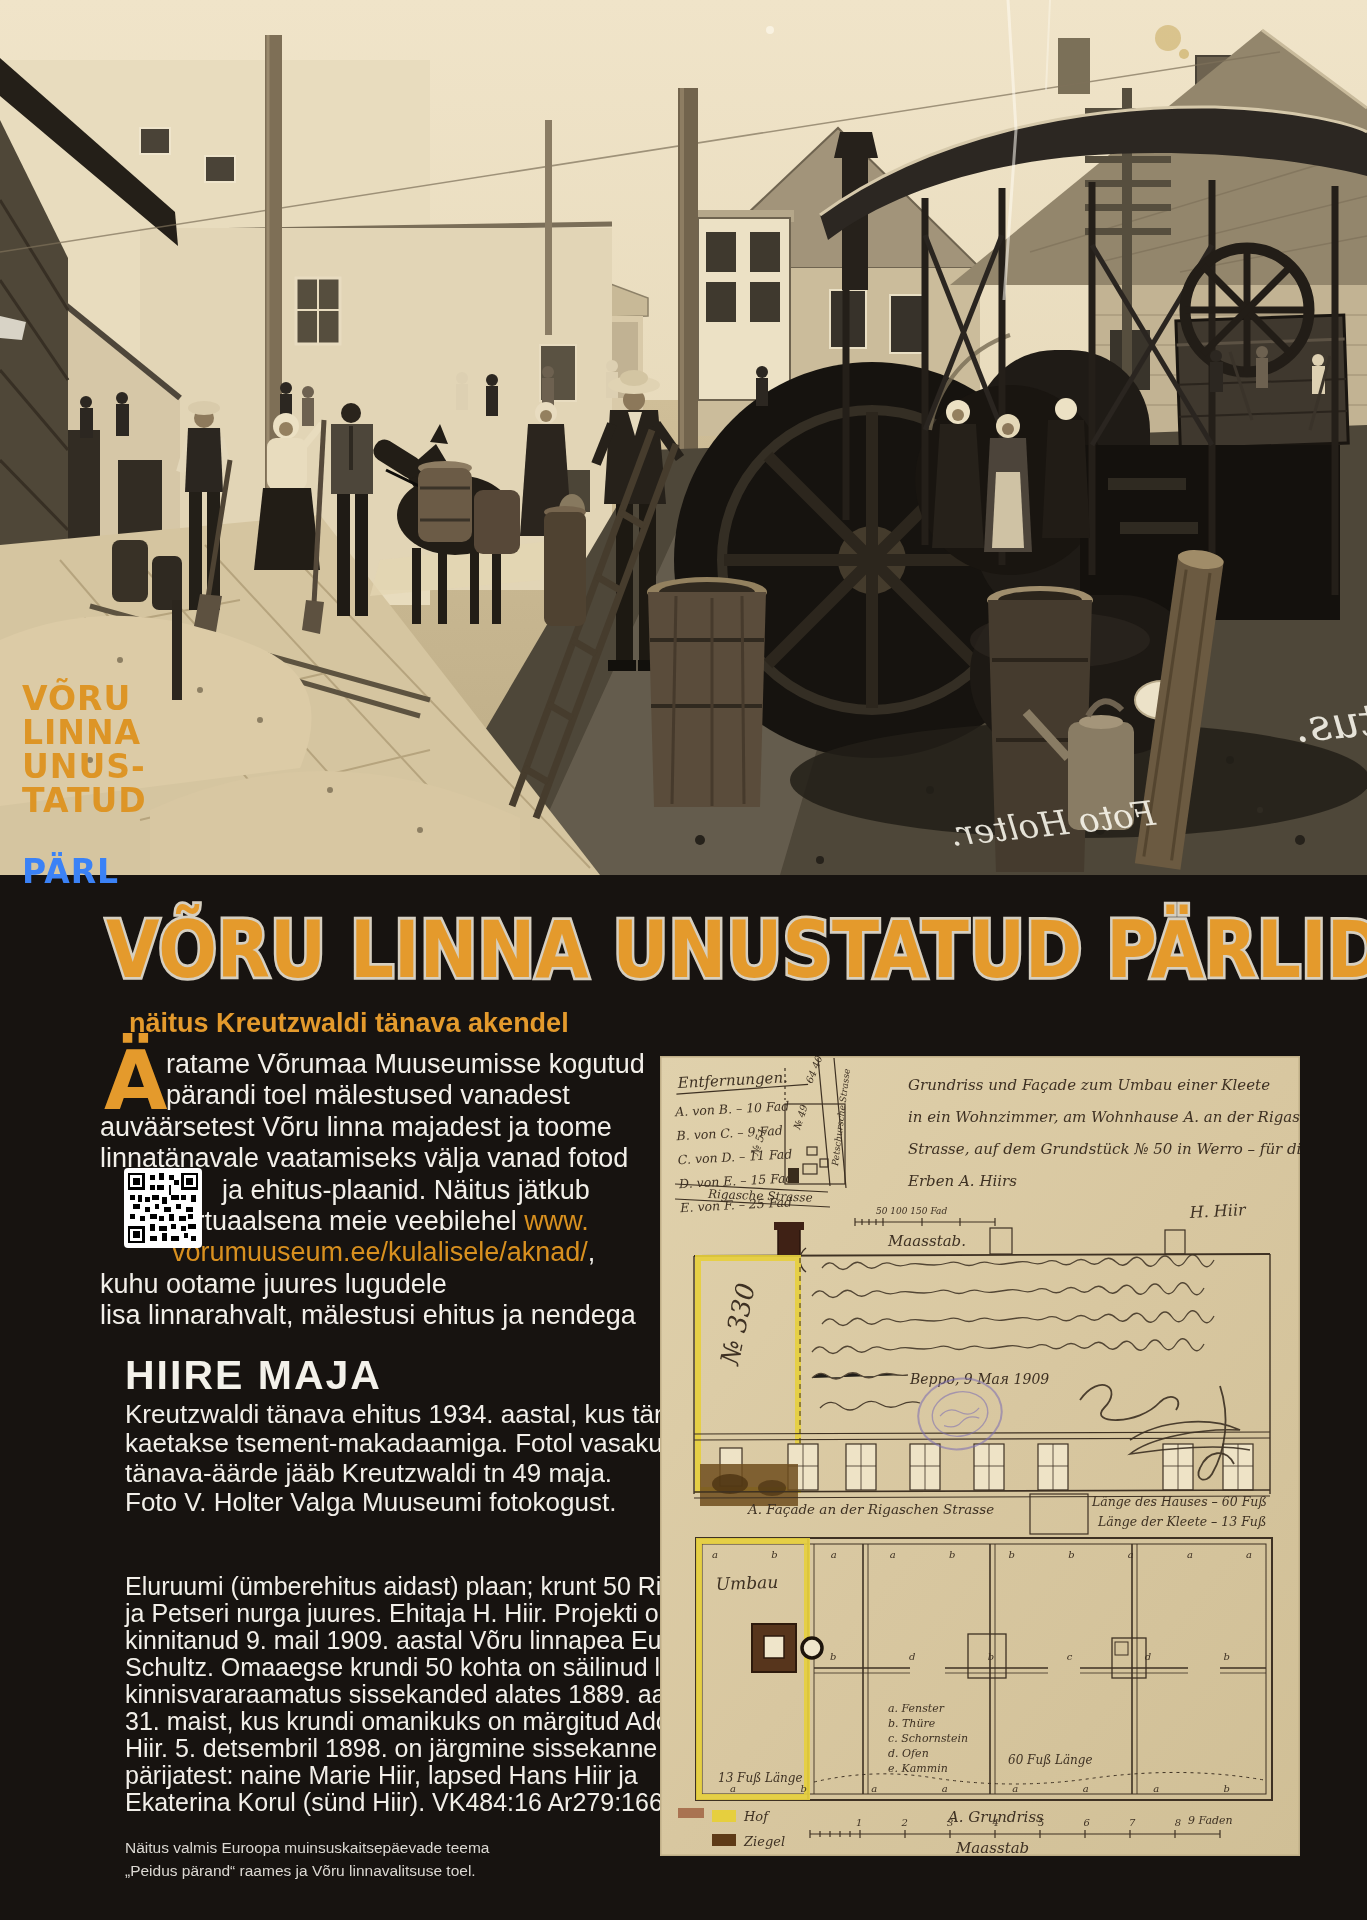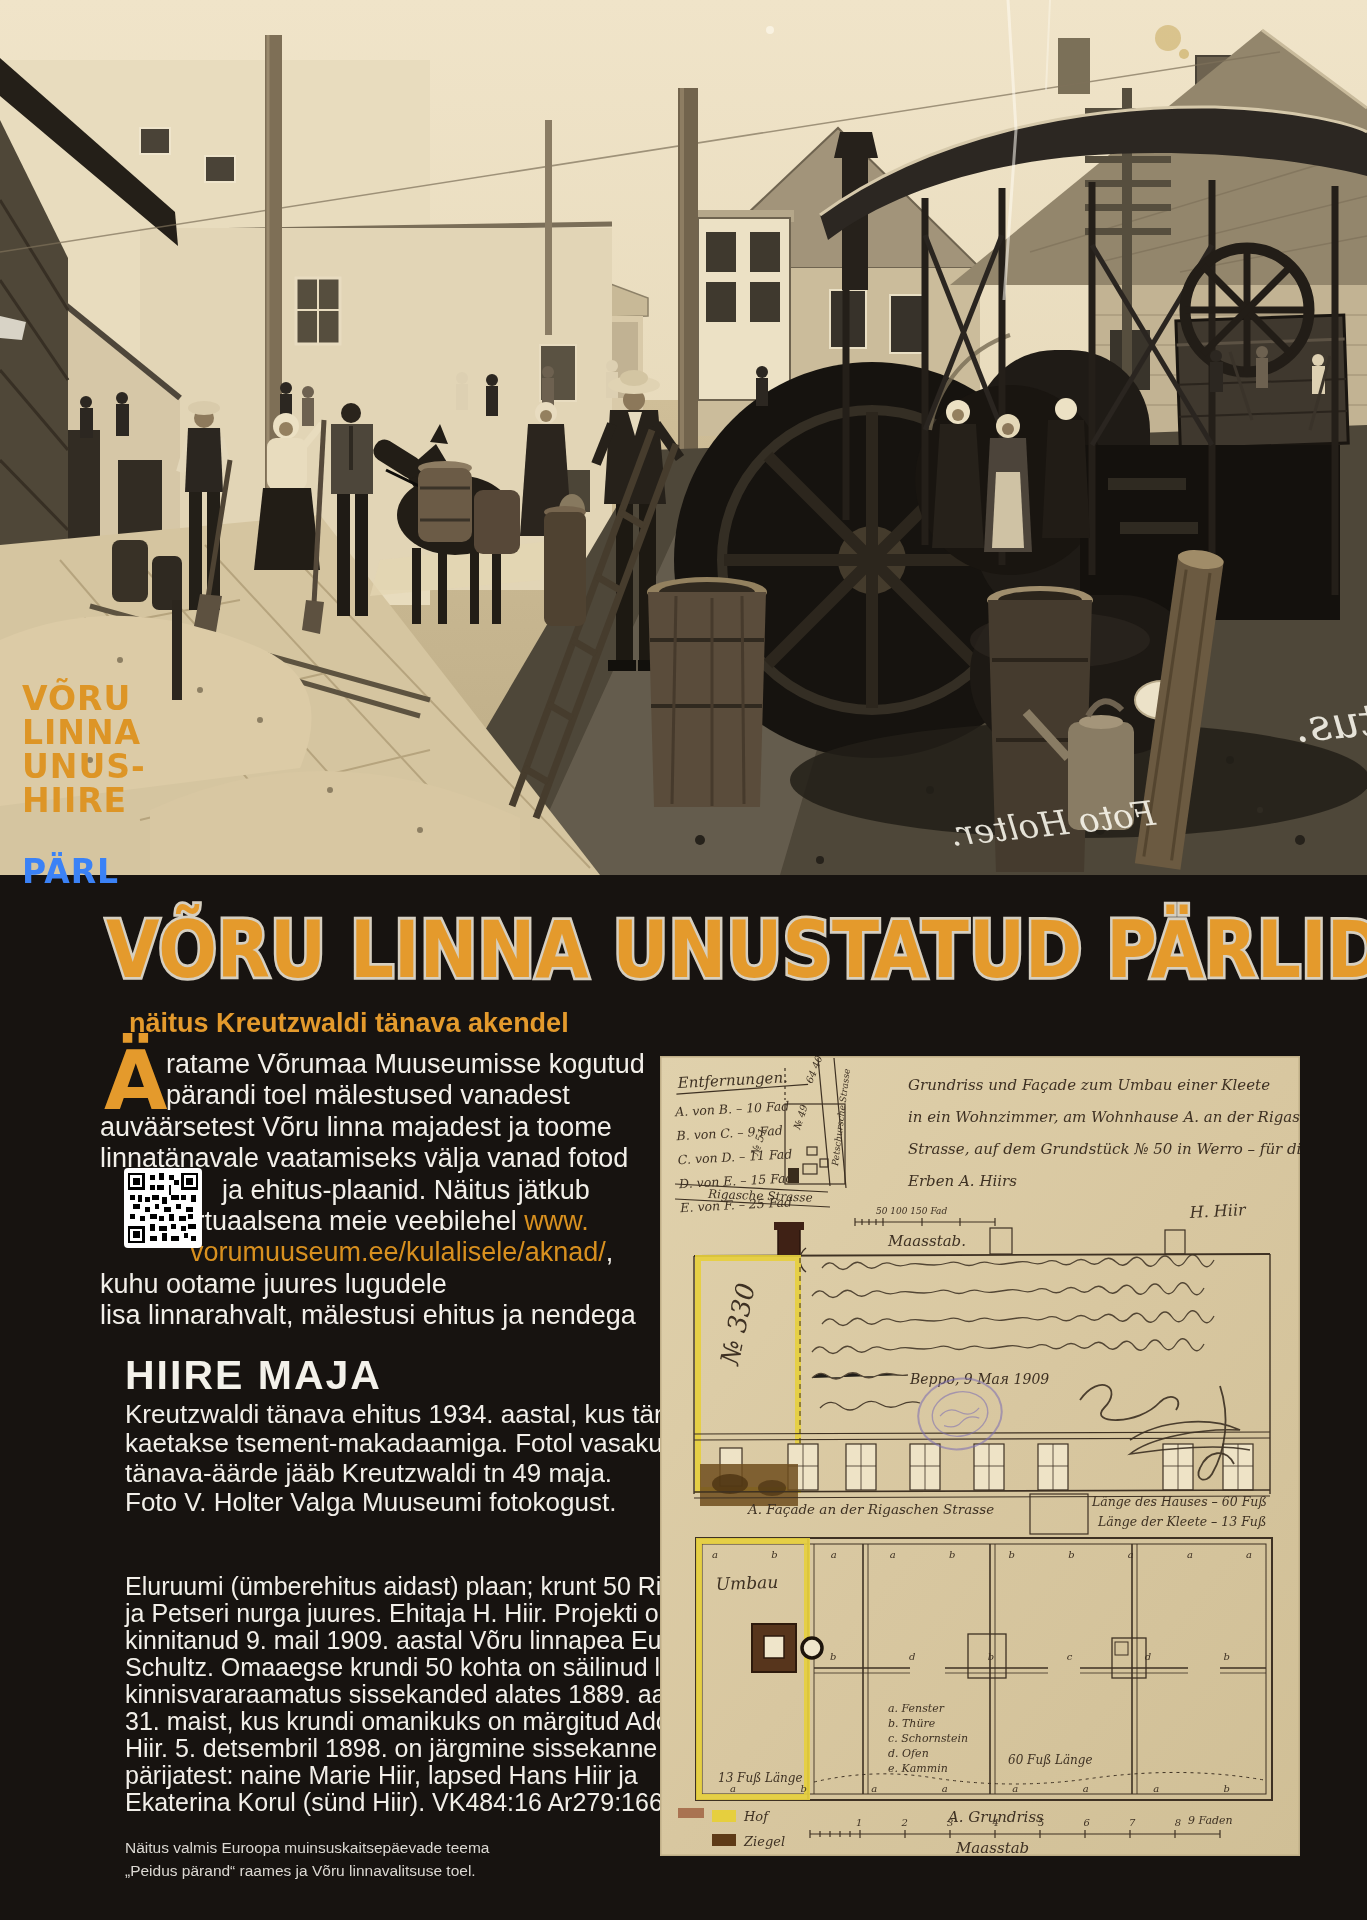--- a/index.html
+++ b/index.html
@@ -29,21 +29,21 @@
   .subtitle { position:absolute; left:129px; top:1008px; font-size:27px; font-weight:700;
     color:#e49a2c; }
 
   
   .intro { position:absolute; left:100px; top:1049px; width:620px; color:#f2efe9;
     font-size:27px; line-height:31.4px; }
   .intro .ln { white-space:nowrap; }
   .i1 { margin-left:66px; }
   .i5 { margin-left:122px; }
   .i6 { margin-left:76px; }
-  .i7 { margin-left:90px; }
+  .i7 { margin-left:72px; }
   .dropcap { position:absolute; left:4px; top:-4px; font-size:82px; line-height:72px;
     font-weight:700; color:#e49a2c; font-family:"DejaVu Sans", sans-serif; }
   .lk { color:#d8901f; }
   .qr { position:absolute; left:24px; top:119px; width:78px; height:80px; background:#ffffff;
     border-radius:4px; padding:4px; box-sizing:border-box; }
 
   
   .hiire-h { position:absolute; left:125px; top:1352px; font-family:Liberation Sans, sans-serif;
     font-weight:800; font-size:41px; letter-spacing:2px; color:#f3f1ea; }
   .hiire-h::before { content:attr(data-text); position:absolute; left:0; top:0;
@@ -469,21 +469,21 @@
       <circle cx="770" cy="30" r="4" fill="rgba(255,252,242,0.6)"></circle>
       <polygon points="0,316 26,322 22,340 0,338" fill="rgba(250,246,234,0.8)"></polygon>
     </g>
   </svg>
   </div>
 
   <div class="badge">
     <span class="bl" data-text="VÕRU">VÕRU</span>
     <span class="bl" data-text="LINNA">LINNA</span>
     <span class="bl" data-text="UNUS-">UNUS-</span>
-    <span class="bl" data-text="TATUD">HIIRE</span>
+    <span class="bl" data-text="TATUD">TATUD</span>
     <span class="bl white" data-text="PÄRL">PÄRL</span>
   </div>
 
   <div class="title" data-text="VÕRU LINNA UNUSTATUD PÄRLID">VÕRU LINNA UNUSTATUD PÄRLID</div>
   <div class="subtitle">näitus Kreutzwaldi tänava akendel</div>
 
   <div class="intro">
     <span class="dropcap">Ä</span>
     <div class="ln i1">ratame Võrumaa Muuseumisse kogutud</div>
     <div class="ln i1">pärandi toel mälestused vanadest</div>

